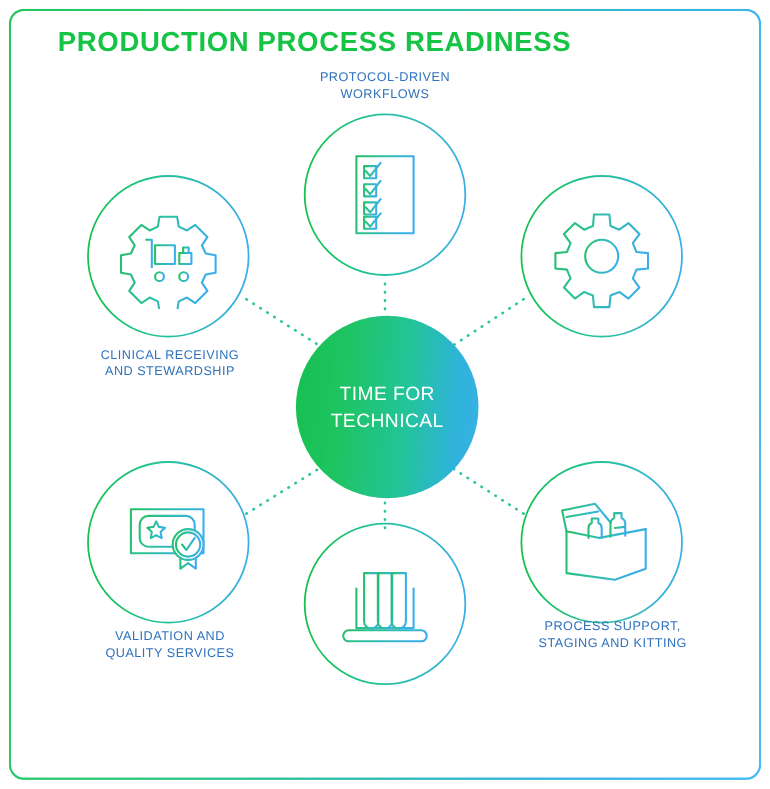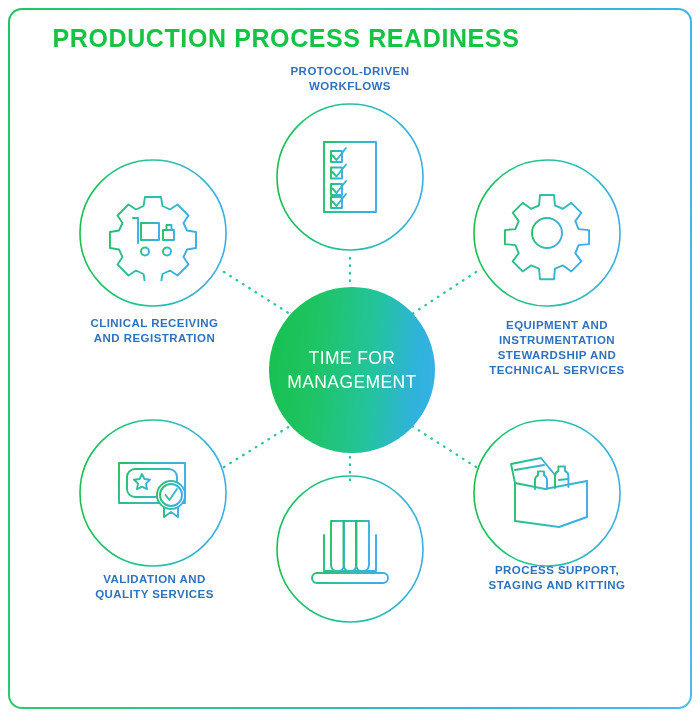--- a/index.html
+++ b/index.html
@@ -95,21 +95,21 @@
   }
 
   .node-label {
     position: absolute;
     text-align: center;
     font-size: 11.5px;
     line-height: 15px;
     letter-spacing: 0.45px;
     color: #2f72bd;
     white-space: pre-line;
-    font-weight: 700;
+    font-weight: 400;
     z-index: 3;
   }
 
   
   #node-protocol      { left: 275px; top: 102px; }
   #label-protocol     { left: 250px; top: 64px;  width: 200px; }
 
   #node-clinical      { left: 78px;  top: 158px; }
   #label-clinical     { left: 52px;  top: 316px; width: 205px; }
 
@@ -160,21 +160,21 @@
       <line x1="350" y1="457" x2="350" y2="480"></line>
       <line x1="224" y1="272" x2="290" y2="314"></line>
       <line x1="476" y1="272" x2="412" y2="314"></line>
       <line x1="476" y1="467" x2="412" y2="426"></line>
       <line x1="224" y1="467" x2="290" y2="426"></line>
     </g>
   </svg>
 
   <div class="hub">
     <div class="hub-label">TIME FOR
-MANAGEMENT</div>
+TECHNICAL</div>
   </div>
 
   <div class="node" id="node-protocol">
     <svg class="ring" viewBox="0 0 150 150">
       <circle cx="75" cy="75" r="73" fill="none" stroke="url(#gradRing)" stroke-width="1.6"></circle>
     </svg>
     <svg class="glyph" viewBox="0 0 96 96">
       <g fill="none" stroke="url(#gradGlyph)" stroke-width="1.9" stroke-linejoin="round" stroke-linecap="round">
         <rect x="22" y="13" width="52" height="70"></rect>
         <rect x="29" y="22" width="11" height="11"></rect>
@@ -211,37 +211,33 @@
         <rect x="58" y="45" width="11" height="10"></rect>
         <rect x="61.5" y="40" width="5" height="5"></rect>
         <line x1="31" y1="58" x2="72" y2="58"></line>
         <line x1="31" y1="61.5" x2="72" y2="61.5"></line>
         <circle cx="40" cy="66.5" r="4"></circle>
         <circle cx="62" cy="66.5" r="4"></circle>
       </g>
     </svg>
   </div>
   <div class="node-label" id="label-clinical">CLINICAL RECEIVING
-AND REGISTRATION</div>
+AND STEWARDSHIP</div>
 
   <div class="node" id="node-equipment">
     <svg class="ring" viewBox="0 0 150 150">
       <circle cx="75" cy="75" r="73" fill="none" stroke="url(#gradRing)" stroke-width="1.6"></circle>
     </svg>
     <svg class="glyph" viewBox="0 0 96 96">
       <g fill="none" stroke="url(#gradGlyph)" stroke-width="1.9" stroke-linejoin="round" stroke-linecap="round">
         <path d="M41 10 h14 l1 10.5 l8 3.3 l8.3-6 l10 10 l-6 8.3 l3.3 8 l10.5 1 v14 l-10.5 1 l-3.3 8 l6 8.3 l-10 10 l-8.3-6 l-8 3.3 l-1 10.5 h-14 l-1-10.5 l-8-3.3 l-8.3 6 l-10-10 l6-8.3 l-3.3-8 l-10.5-1 v-14 l10.5-1 l3.3-8 l-6-8.3 l10-10 l8.3 6 l8-3.3 z"></path>
         <circle cx="48" cy="48" r="15"></circle>
       </g>
     </svg>
   </div>
-  <div class="node-label" id="label-equipment">EQUIPMENT AND
-INSTRUMENTATION
-STEWARDSHIP AND
-TECHNICAL SERVICES</div>
 
   <div class="node" id="node-process">
     <svg class="ring" viewBox="0 0 150 150">
       <circle cx="75" cy="75" r="73" fill="none" stroke="url(#gradRing)" stroke-width="1.6"></circle>
     </svg>
     <svg class="glyph" viewBox="0 0 96 96">
       <g fill="none" stroke="url(#gradGlyph)" stroke-width="1.9" stroke-linejoin="round" stroke-linecap="round">
         <polyline points="16,38 16,76 60,82 88,72 88,36"></polyline>
         <polyline points="16,38 46,44 88,36"></polyline>
         <line x1="46" y1="44" x2="46" y2="82"></line>

